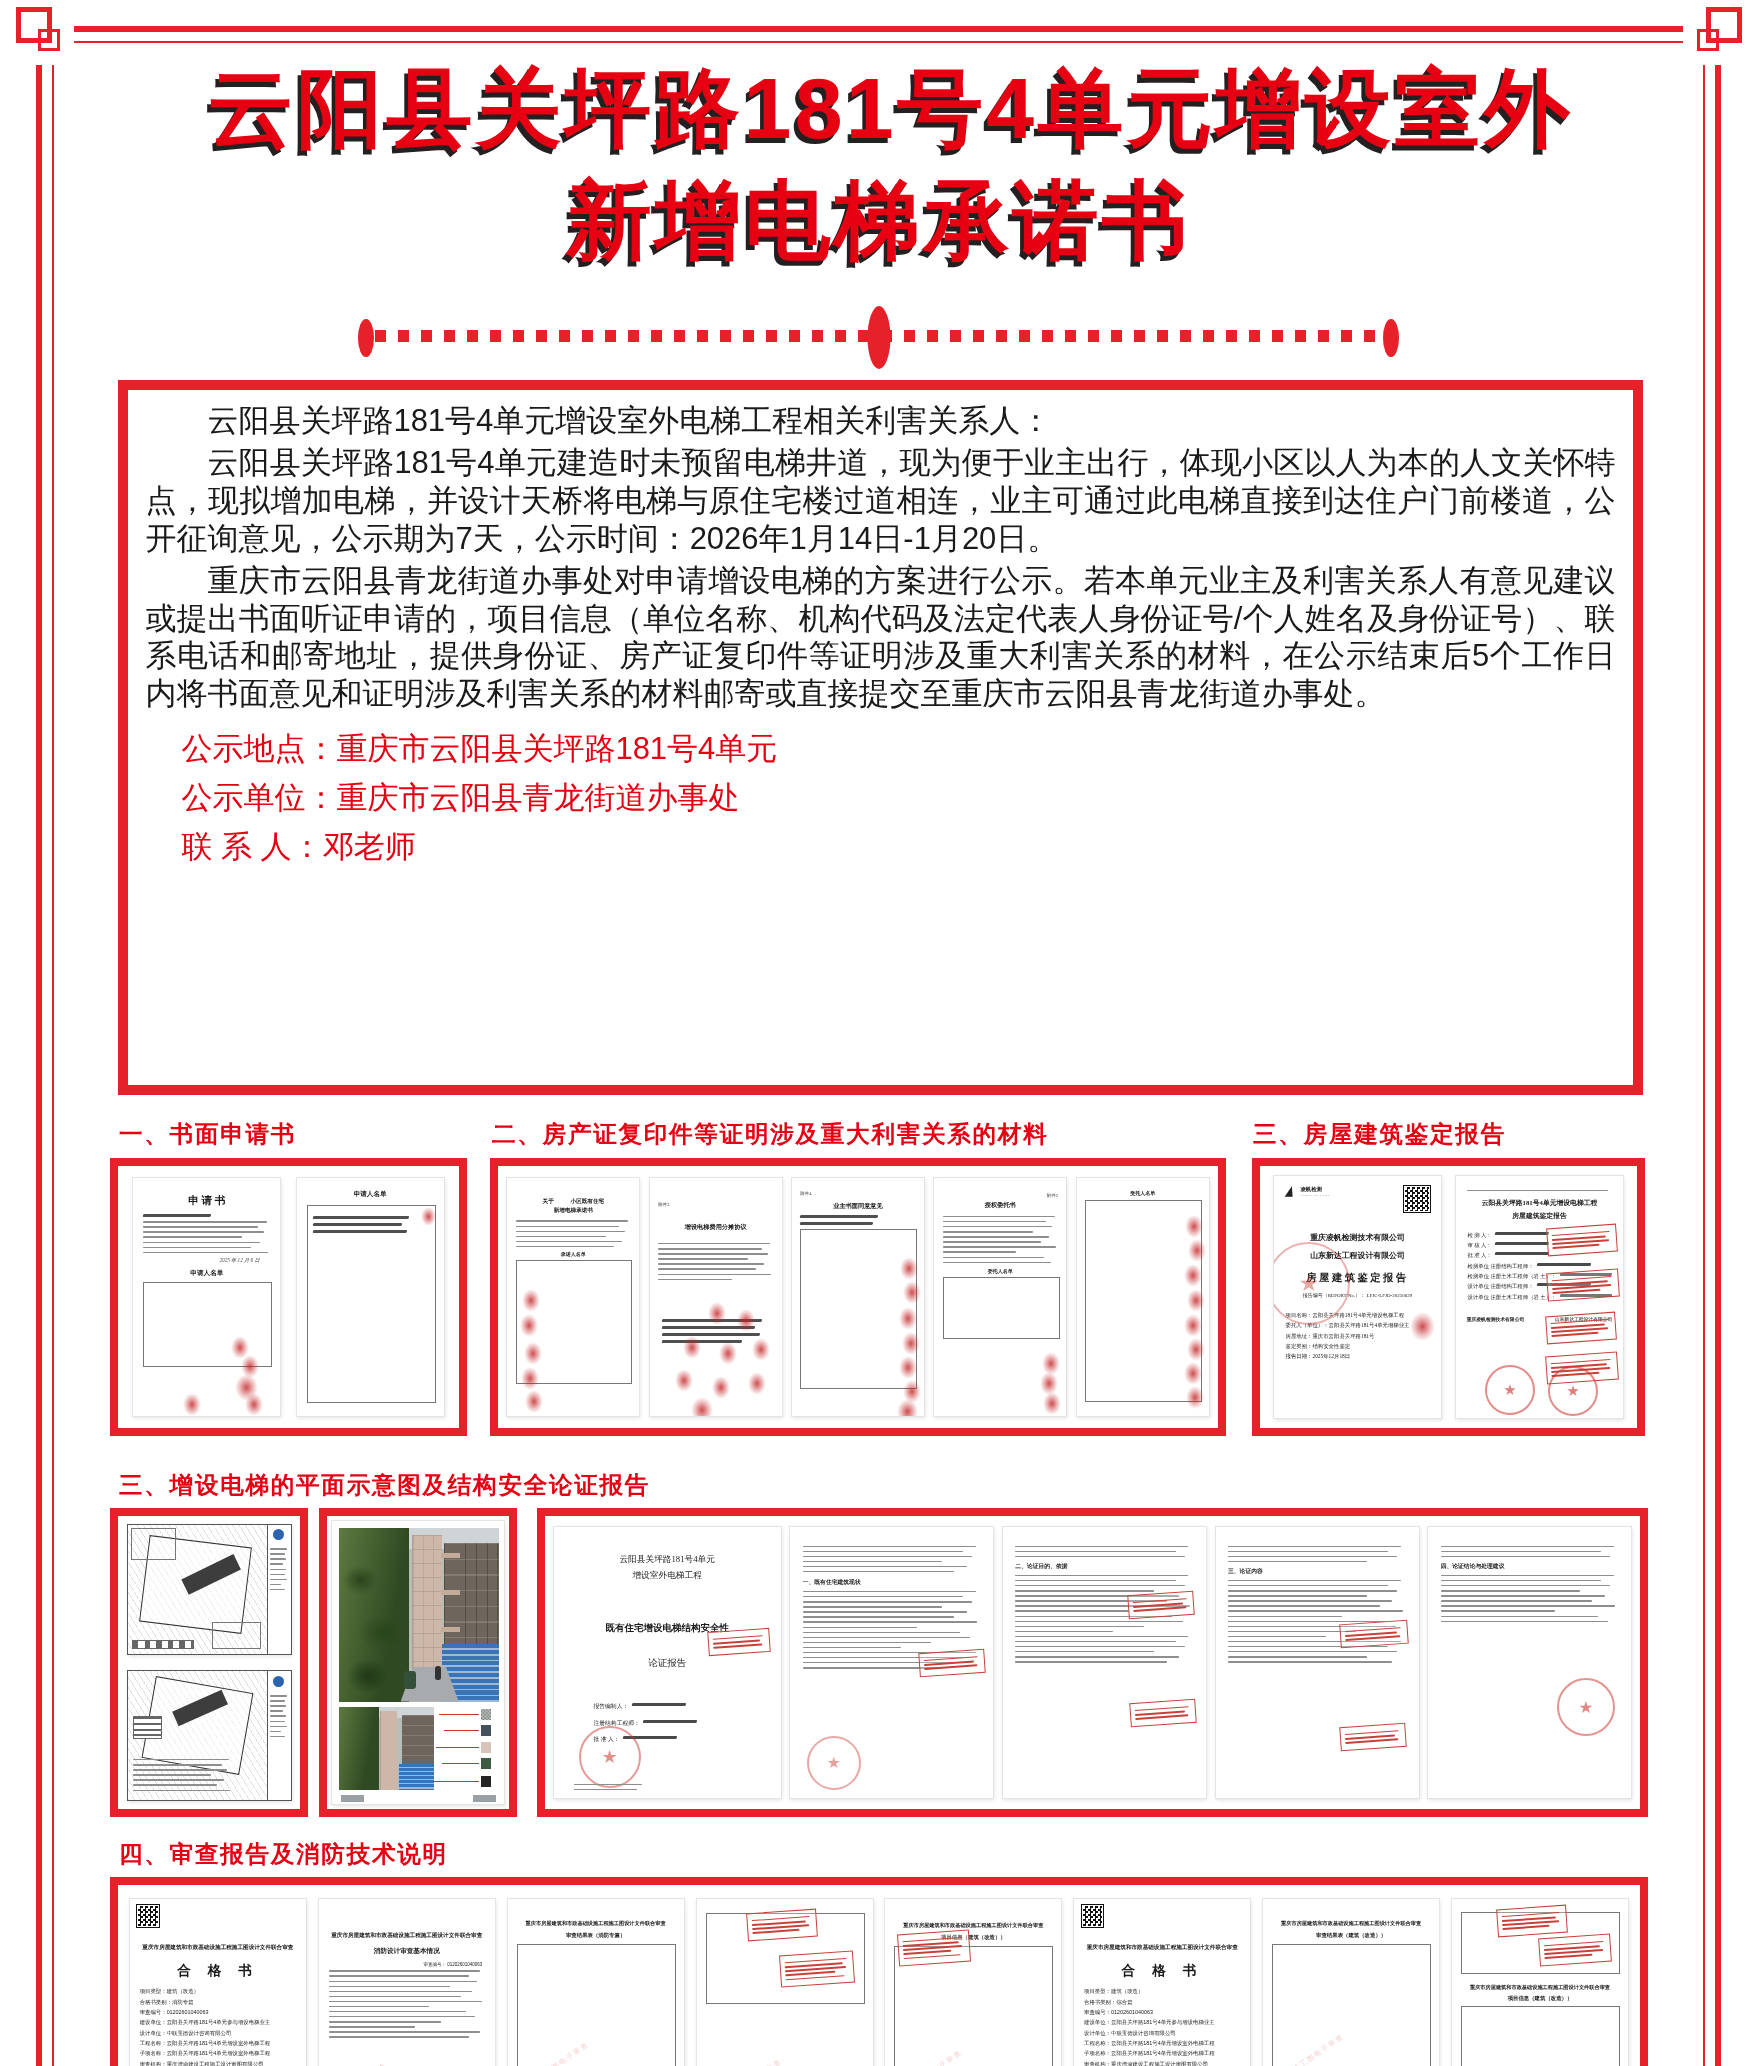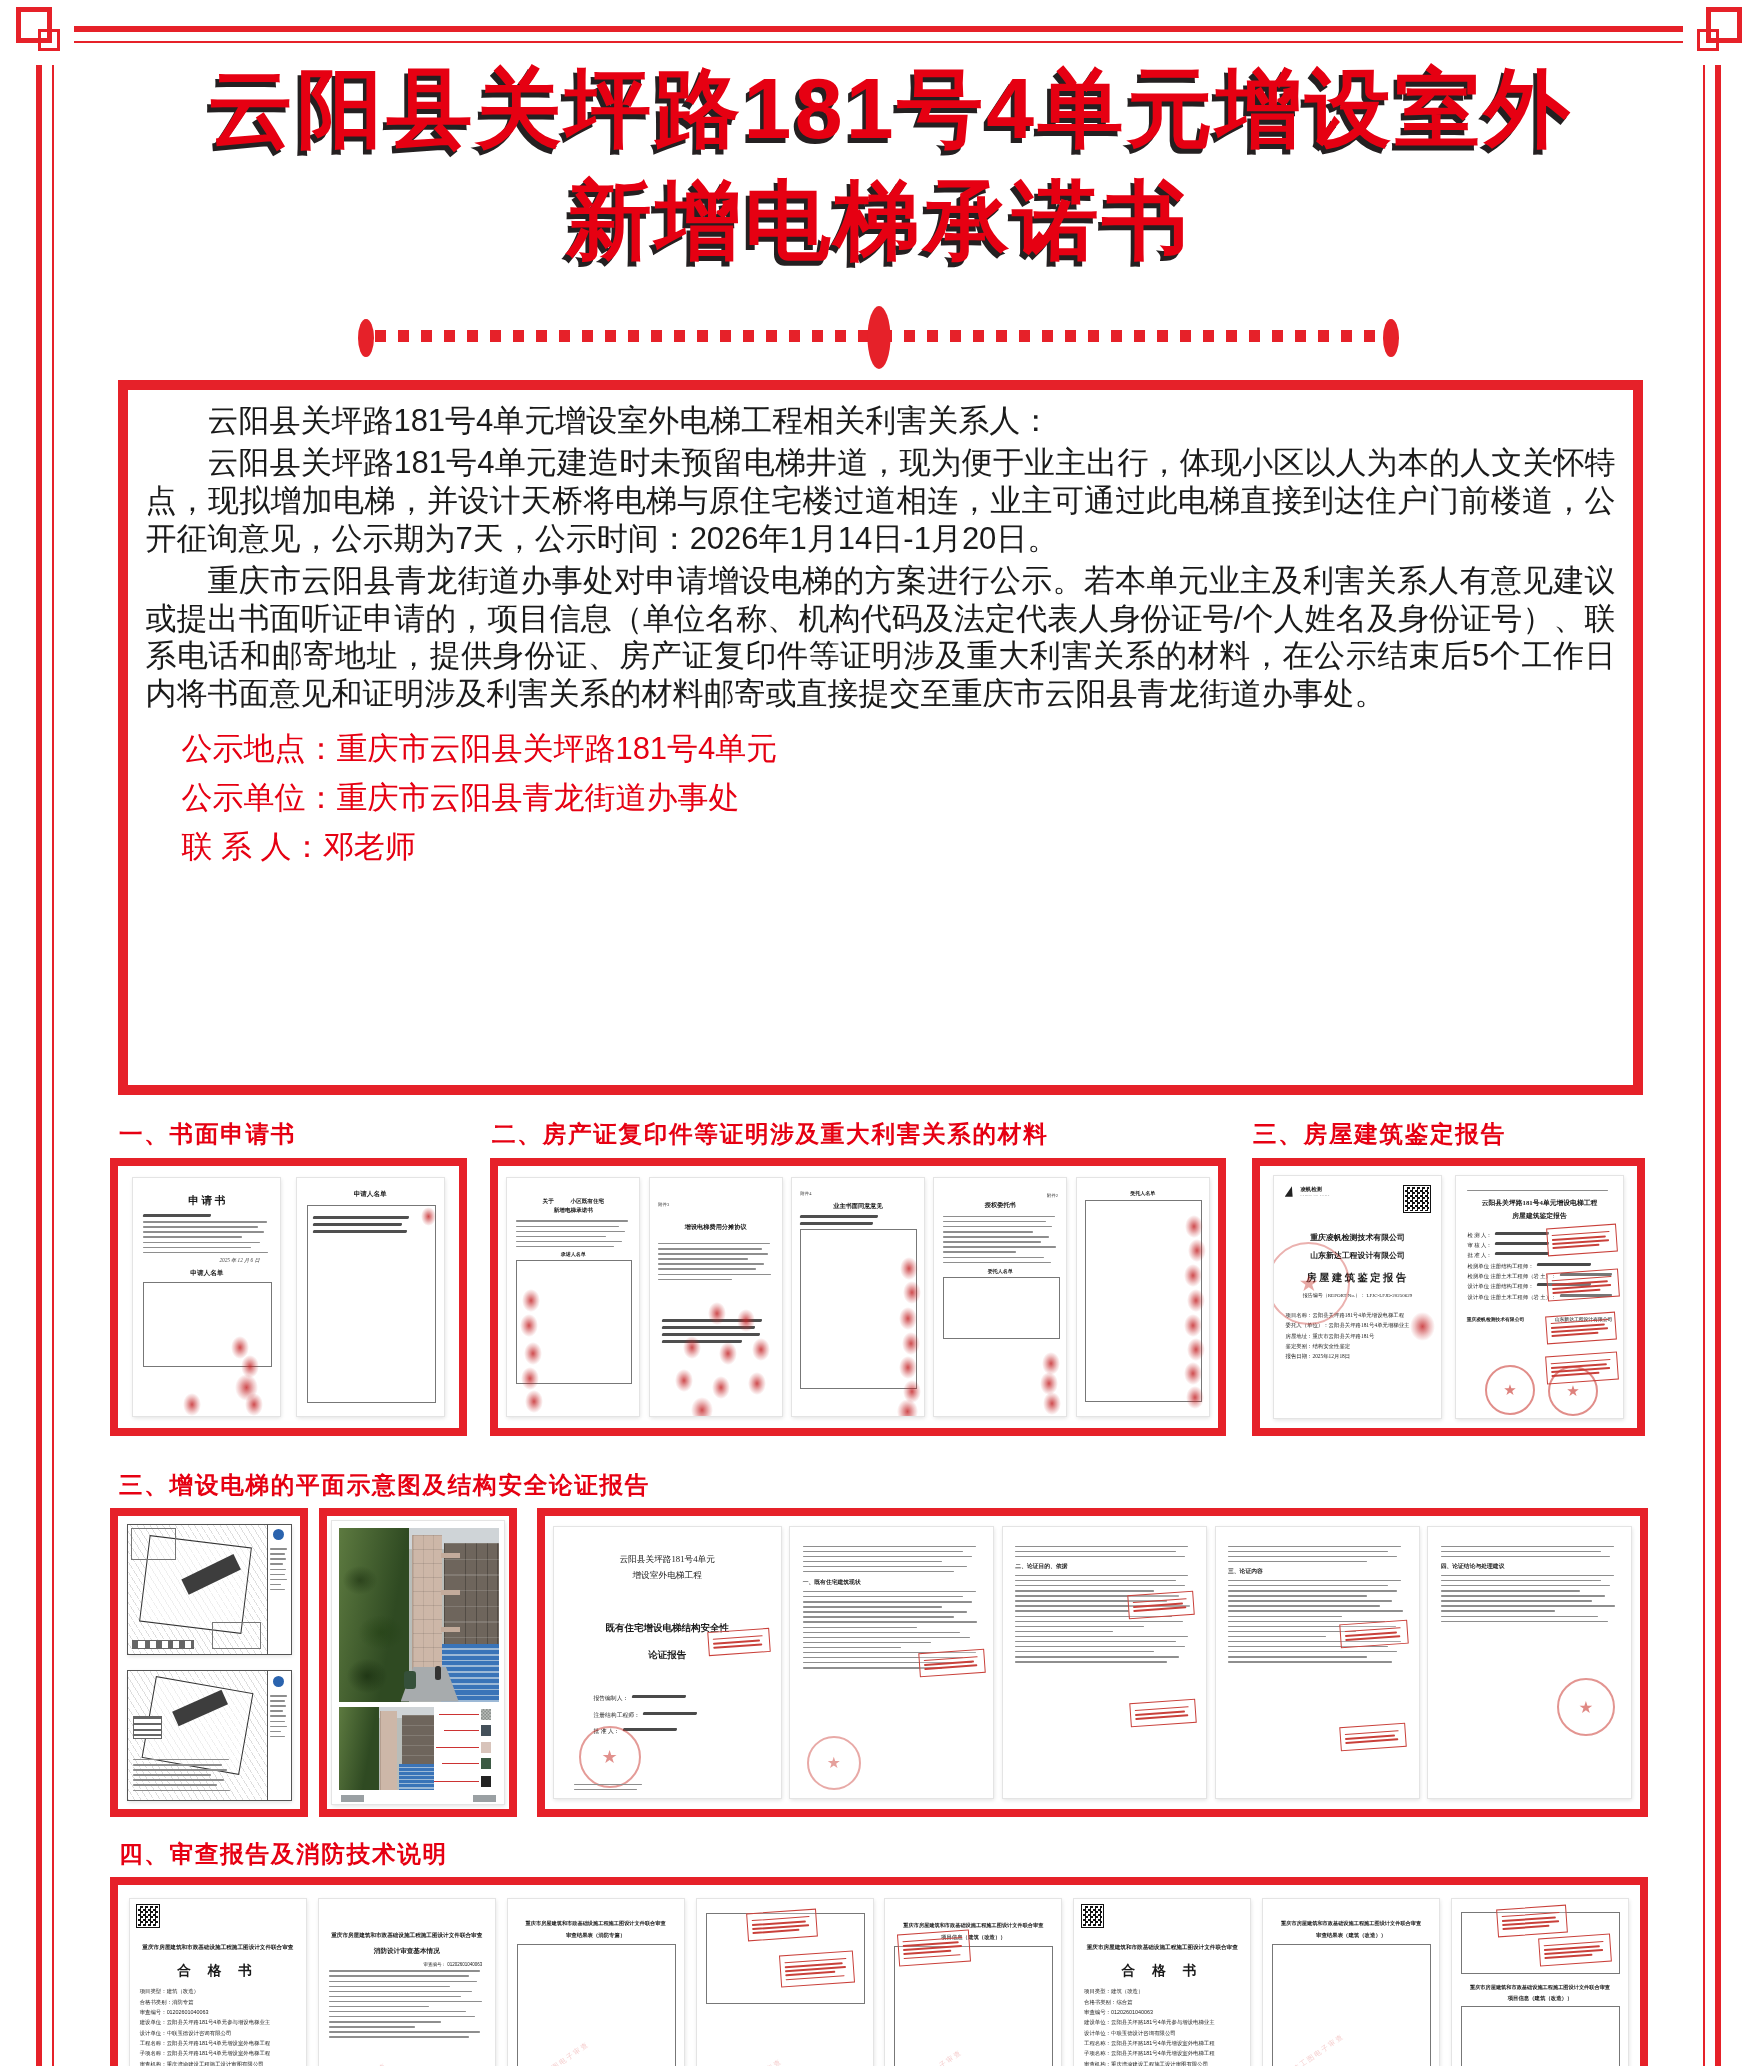--- a/index.html
+++ b/index.html
@@ -452,21 +452,21 @@
       <b class="abs" style="right:2.5px;bottom:-7.4px;width:23px;height:6.6px;background:#9aa0a3"></b>
     </div>
   </div>
 </div>
 
 <div class="rbox" style="left:537px;top:1508px;width:1111px;height:309px">
   <div class="page serif ctr" style="width:229px;height:273px;padding:16.5px 14px">
     <div style="font-size:8.7px;margin-top:10.7px">云阳县关坪路181号4单元</div>
     <div style="font-size:8.7px;margin-top:4.1px">增设室外电梯工程</div>
     <div style="font-size:9.5px;font-weight:700;margin-top:40px">既有住宅增设电梯结构安全性</div>
-    <div style="font-size:9.5px;font-weight:700;margin-top:14px">论证报告</div>
+    <div style="font-size:9.5px;font-weight:400;margin-top:22px">论证报告</div>
     <div style="margin-top:33px;padding-left:25px">
       <div class="fr" style="font-size:5.8px">
           <b>报告编制人：</b>
           <i class="hwline"></i>
         </div>
       <div class="fr" style="font-size:5.8px;margin-top:9px">
           <b>注册结构工程师：</b>
           <i class="hwline"></i>
         </div>
       <div class="fr" style="font-size:5.8px;margin-top:9px">

